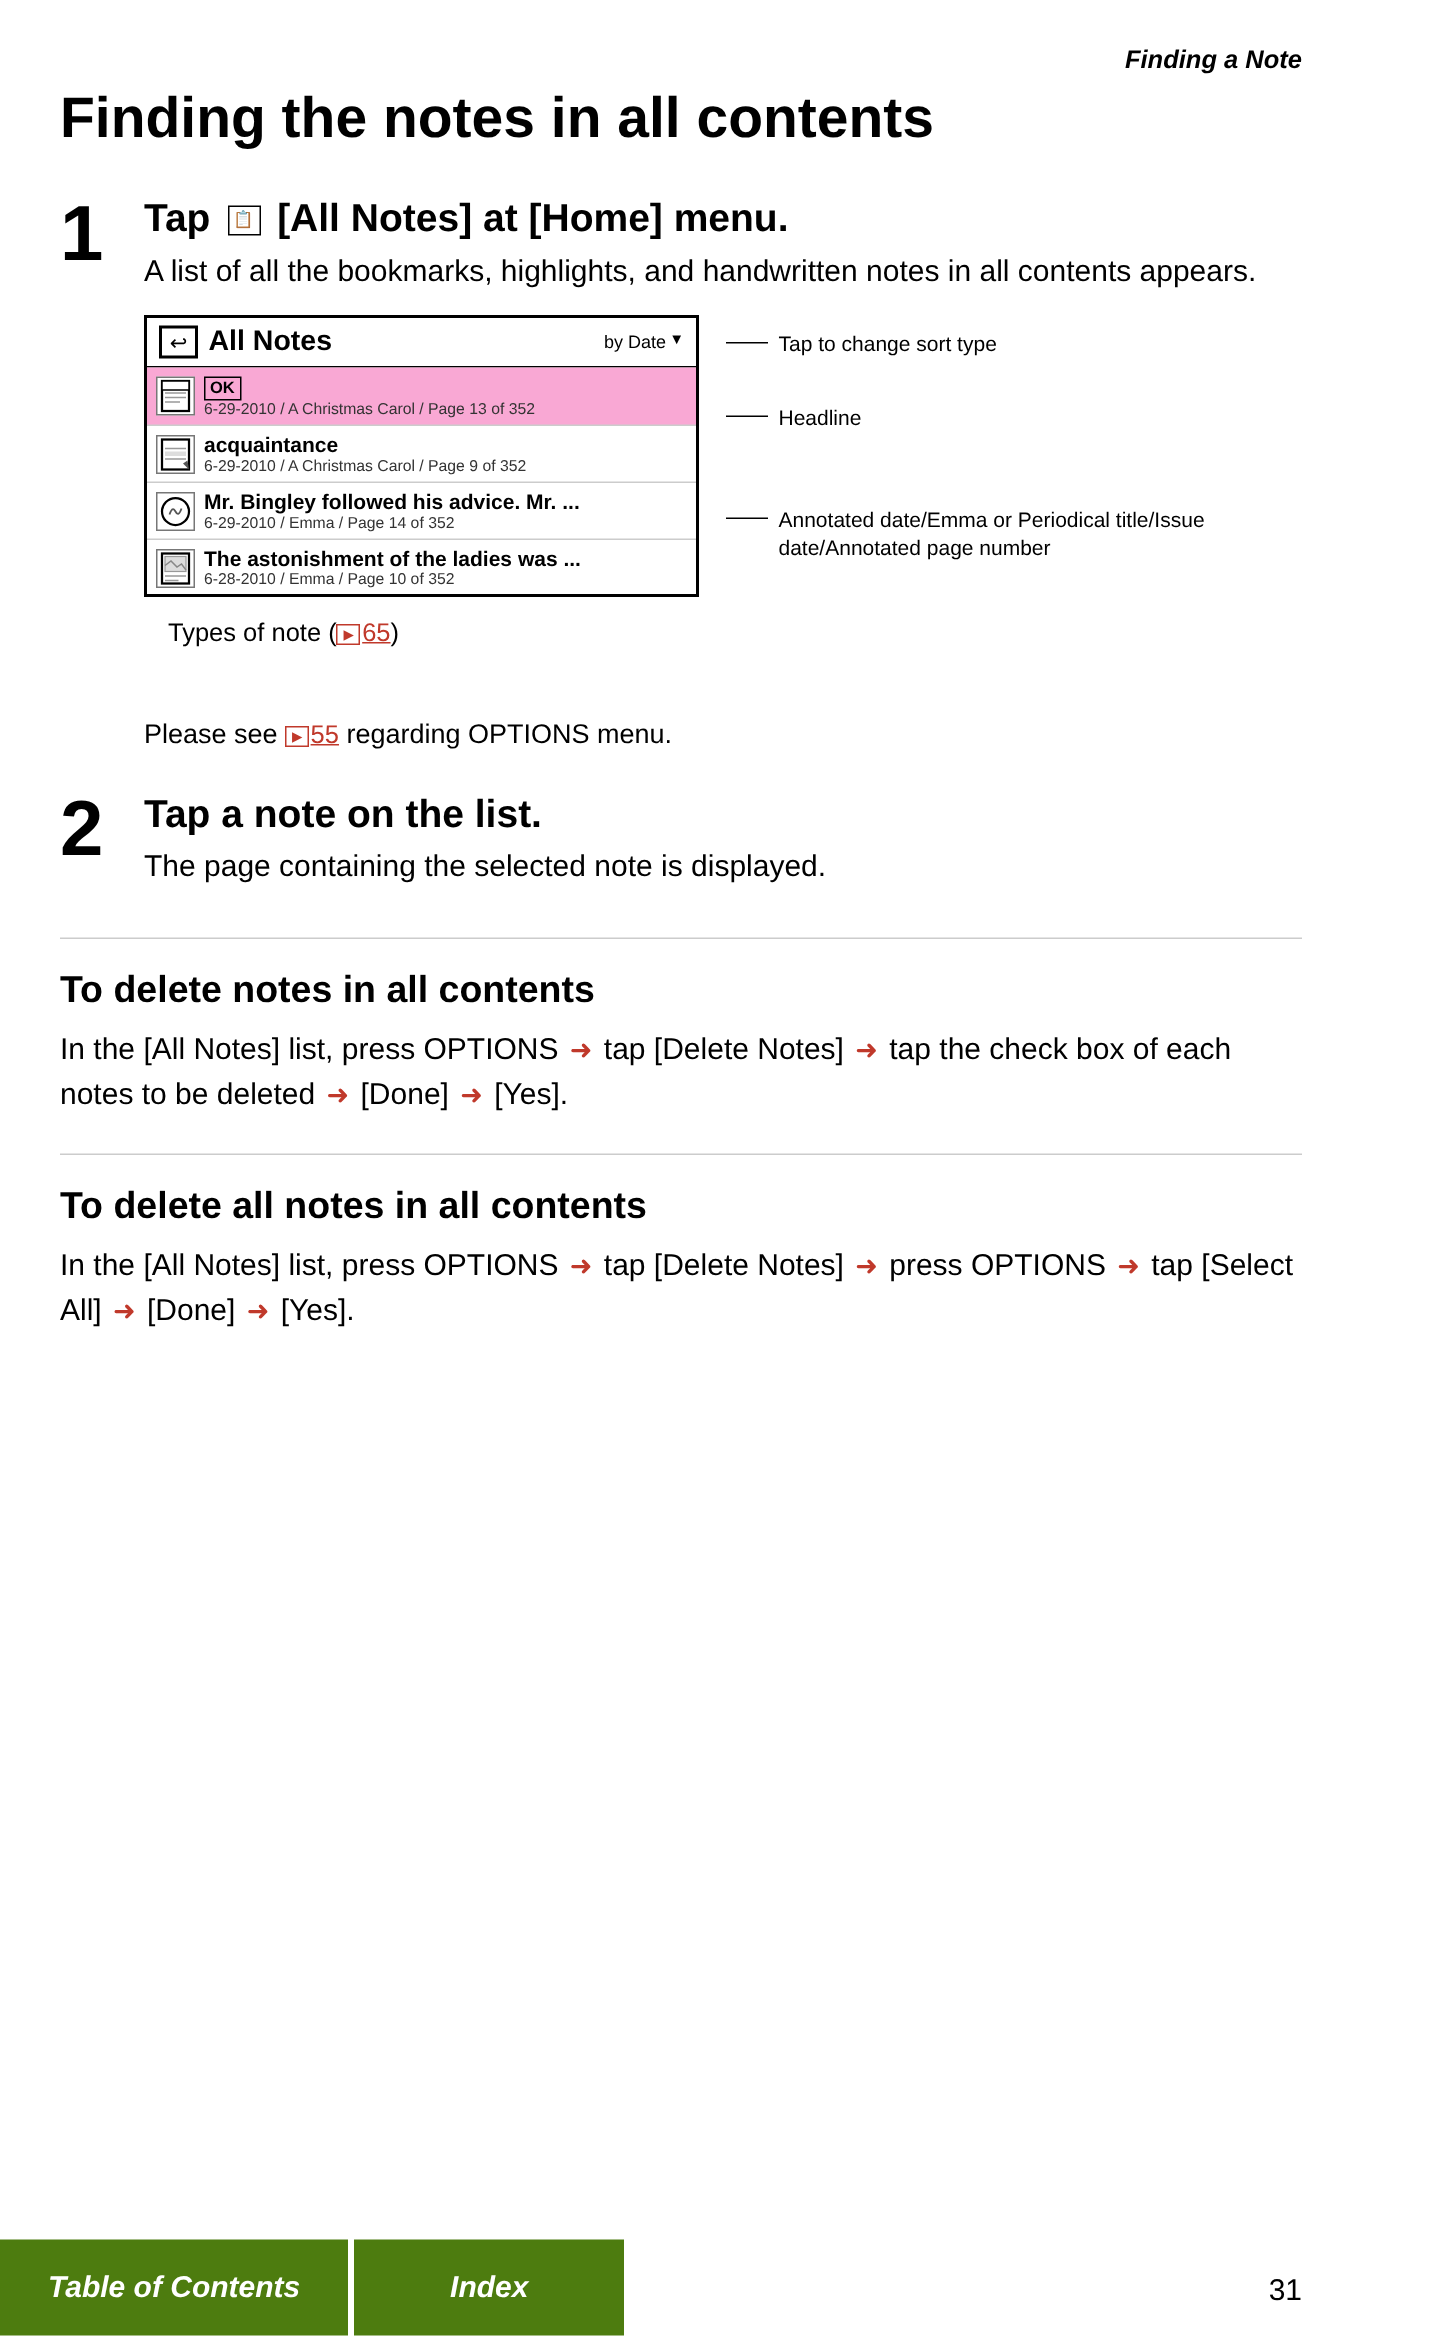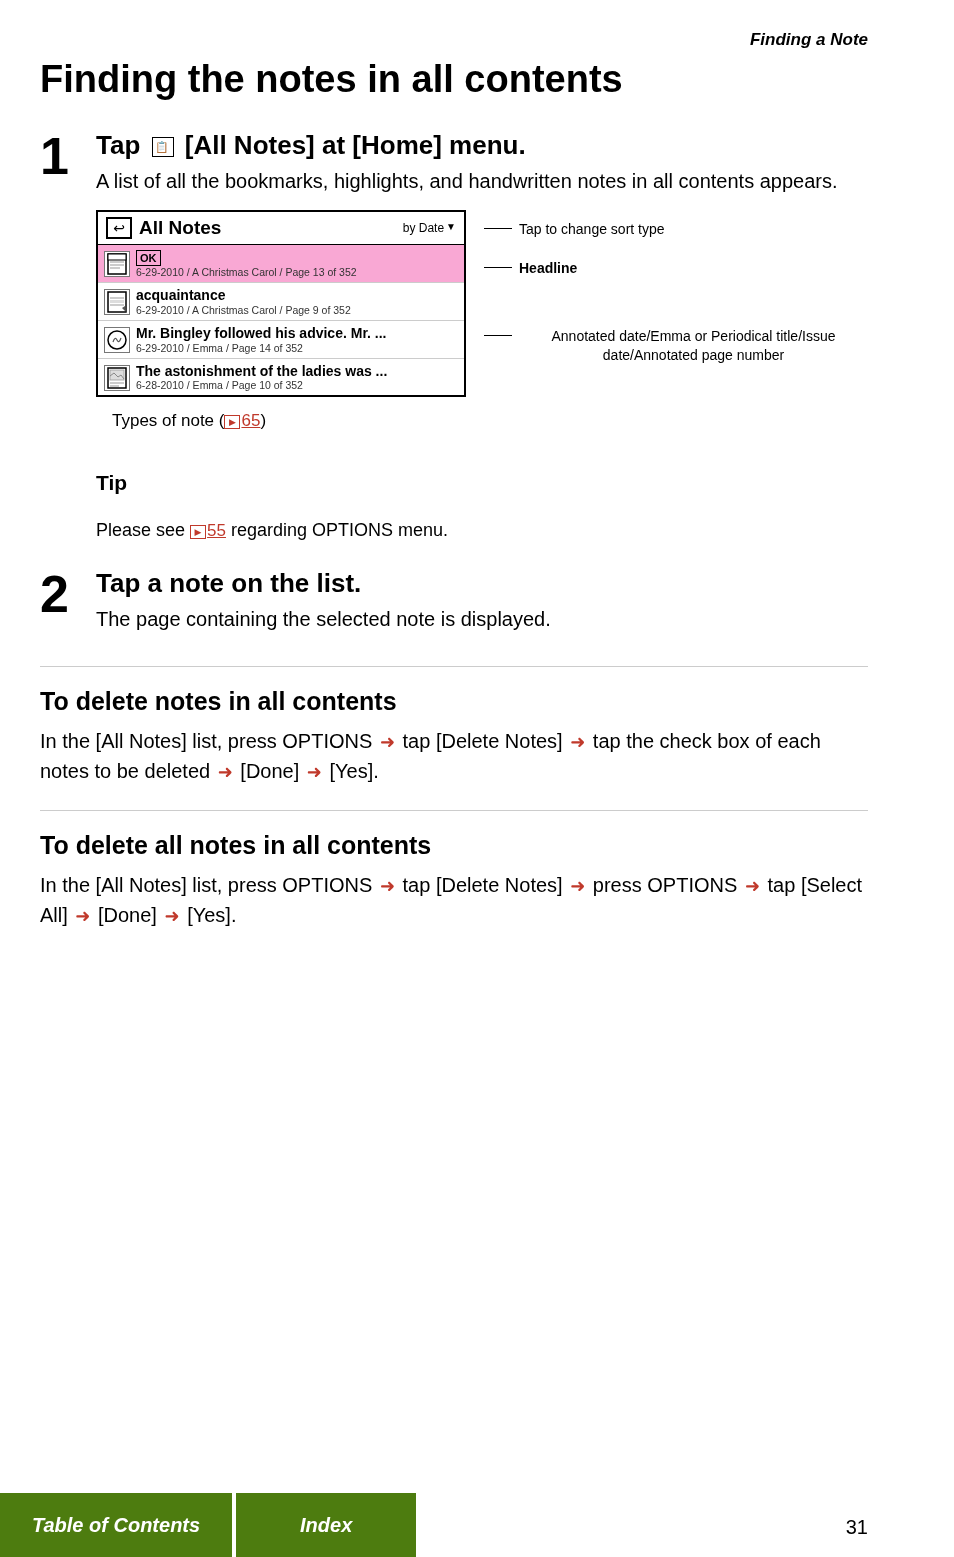--- a/index.html
+++ b/index.html
@@ -209,21 +209,20 @@
       justify-content: flex-start;
       gap: 0;
       margin-top: 8px;
     }
 
     .annotation-line {
       display: flex;
       align-items: flex-start;
       margin-bottom: 20px;
       position: relative;
-      text-align: center;
     }
 
     .annotation-dash {
       width: 28px;
       height: 1px;
       background: #000;
       margin-top: 8px;
       margin-right: 7px;
       flex-shrink: 0;
     }
@@ -430,39 +429,38 @@
               <div class="note-meta">6-28-2010 / Emma / Page 10 of 352</div>
             </div>
           </div>
         </div>
 
         <div class="annotations-area">
           <div class="annotation-line" style="margin-top:2px;">
             <div class="annotation-dash"></div>
             <div class="annotation-text">Tap to change sort type</div>
           </div>
-          <div class="annotation-line" style="margin-top:0;font-weight:bold;">
+          <div class="annotation-line" style="margin-top:10px;">
             <div class="annotation-dash"></div>
             <div class="annotation-text">Headline</div>
           </div>
           <div class="annotation-line" style="margin-top:30px;">
             <div class="annotation-dash"></div>
             <div class="annotation-text">Annotated date/Emma or Periodical title/Issue date/Annotated page number</div>
           </div>
         </div>
       </div>
 
       <div class="types-link">
         <span>Types of note (</span><span class="link-icon">▶</span><span class="link-ref">65</span><span>)</span>
       </div>
     </div>
   </div>
 
   <div class="tip-section">
-    <div class="tip-title">Tip</div>
     <div class="tip-text">
       <span>Please see </span><span class="link-icon" style="border-color:#c0392b;color:#c0392b;">▶</span><span class="link-ref">55</span><span> regarding OPTIONS menu.</span>
     </div>
   </div>
 
   <div class="step">
     <div class="step-number">2</div>
     <div class="step-content">
       <div class="step-title">Tap a note on the list.</div>
       <div class="step-desc">The page containing the selected note is displayed.</div>

